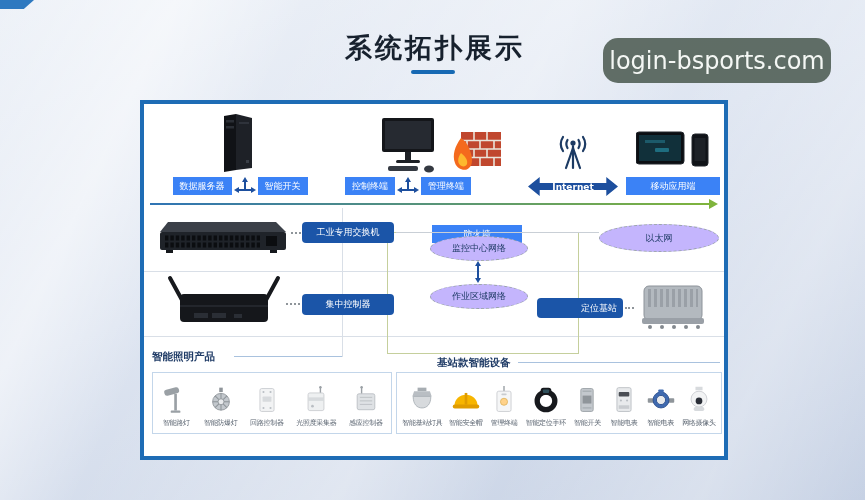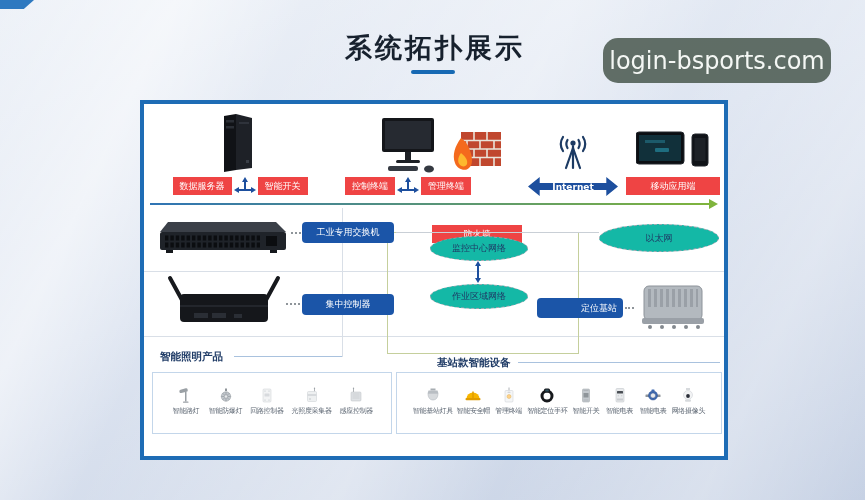--- a/index.html
+++ b/index.html
@@ -19,47 +19,47 @@
     background:rgba(85,99,90,.93);color:#f4f7f4;font-size:24px;display:flex;align-items:center;justify-content:center;}
 
   .card{position:absolute;left:140px;top:100px;width:588px;height:360px;background:#fff;
     border:4px solid #1e6cb5;box-sizing:border-box;}
   .card-inner{position:absolute;inset:0;}
 
   
   .t1g{position:absolute;top:6px;display:flex;flex-direction:column;align-items:center;}
   .t1g .art{height:64px;display:flex;align-items:flex-end;justify-content:center;}
   .lbl-row{display:flex;align-items:center;gap:2px;margin-top:3px;width:100%;justify-content:center;}
-  .pill{background:#ef4444;color:#fff;font-size:9px;line-height:1.15;padding:4px 7px;border-radius:0;
+  .pill{background:#3b82f6;color:#fff;font-size:9px;line-height:1.15;padding:4px 7px;border-radius:0;
     white-space:nowrap;display:flex;align-items:center;justify-content:center;box-sizing:border-box;}
   .pill.fill{width:100%;}
   .pill.abs{position:absolute;background:#1b55a8;border-radius:4px;}
   .internet-arrow{width:100%;height:19px;background:#1d4f9e;color:#fff;font-size:9px;font-weight:700;
     display:flex;align-items:center;justify-content:center;
     clip-path:polygon(0% 50%,13% 0%,13% 32%,87% 32%,87% 0%,100% 50%,87% 100%,87% 68%,13% 68%,13% 100%);}
 
   .flow-line{position:absolute;left:6px;top:99px;width:560px;height:2px;
     background:linear-gradient(90deg,#2f74b5,#7fb43c);}
   .flow-head{position:absolute;left:565px;top:95px;width:0;height:0;
     border-left:9px solid #7fb43c;border-top:5px solid transparent;border-bottom:5px solid transparent;}
 
   .hr{position:absolute;left:0;right:0;height:1px;background:#d9dfe7;}
   .vr{position:absolute;width:1px;background:#d9dfe7;}
   .green-box{position:absolute;left:243px;top:128px;width:190px;height:120px;border:1px solid #c5cf9c;}
 
   .dotted{position:absolute;border-top:2px dotted #8f959a;}
   .thin-line{position:absolute;height:1px;background:#c9cfd6;}
-  .ellipse{position:absolute;border:1px dashed #9aa3ad;border-radius:50%;background:#14b8a6;
+  .ellipse{position:absolute;border:1px dashed #9aa3ad;border-radius:50%;background:#c4b5fd;
     display:flex;align-items:center;justify-content:center;font-size:9px;color:#1f3b66;white-space:nowrap;}
 
   .grp-h{position:absolute;font-size:10.5px;font-weight:700;color:#1f3b66;white-space:nowrap;}
   .grp-line{position:absolute;height:1px;background:#a9c2de;}
 
   .dev-box{position:absolute;top:268px;height:62px;background:#fff;border:1px solid #c3d6ea;
-    box-sizing:border-box;display:flex;justify-content:space-around;align-items:stretch;padding:14px;}
+    box-sizing:border-box;display:flex;justify-content:space-around;align-items:stretch;padding:2px;}
   .dev{display:flex;flex-direction:column;align-items:center;justify-content:flex-end;gap:2px;padding-bottom:3px;}
   .dev svg{width:30px;height:32px;}
   .dlbl{font-size:7px;color:#5a6470;white-space:nowrap;letter-spacing:-.3px;}
 
   .svg-abs{position:absolute;}
   .varrow{position:absolute;}
 </style>
 </head>
 <body>
 
@@ -240,21 +240,21 @@
           <line x1="14" y1="20" x2="64" y2="20" stroke="#9aa0a7" stroke-width="18" stroke-dasharray="3 3"></line>
           <rect x="8" y="40" width="62" height="6" rx="2" fill="#9aa0a7"></rect>
           <circle cx="16" cy="49" r="2" fill="#83898f"></circle>
             <circle cx="28" cy="49" r="2" fill="#83898f"></circle>
           <circle cx="40" cy="49" r="2" fill="#83898f"></circle>
             <circle cx="52" cy="49" r="2" fill="#83898f"></circle>
           <circle cx="64" cy="49" r="2" fill="#83898f"></circle>
         </svg>
       </div>
 
-      <div class="grp-h" style="left:16px;top:246px;">智能照明产品</div>
+      <div class="grp-h" style="left:8px;top:246px;">智能照明产品</div>
       <div class="grp-line" style="left:90px;top:252px;width:108px;"></div>
       <div class="grp-h" style="left:293px;top:252px;">基站款智能设备</div>
       <div class="grp-line" style="left:374px;top:258px;width:202px;"></div>
 
       <div class="dev-box" style="left:8px;width:240px;">
         <div class="dev">
           <svg viewBox="0 0 34 34">
             <g fill="#9aa0a5">
               <rect x="3" y="6" width="17" height="7" rx="3" transform="rotate(-14 3 6)"></rect>
               <rect x="15" y="10" width="3" height="19"></rect>

